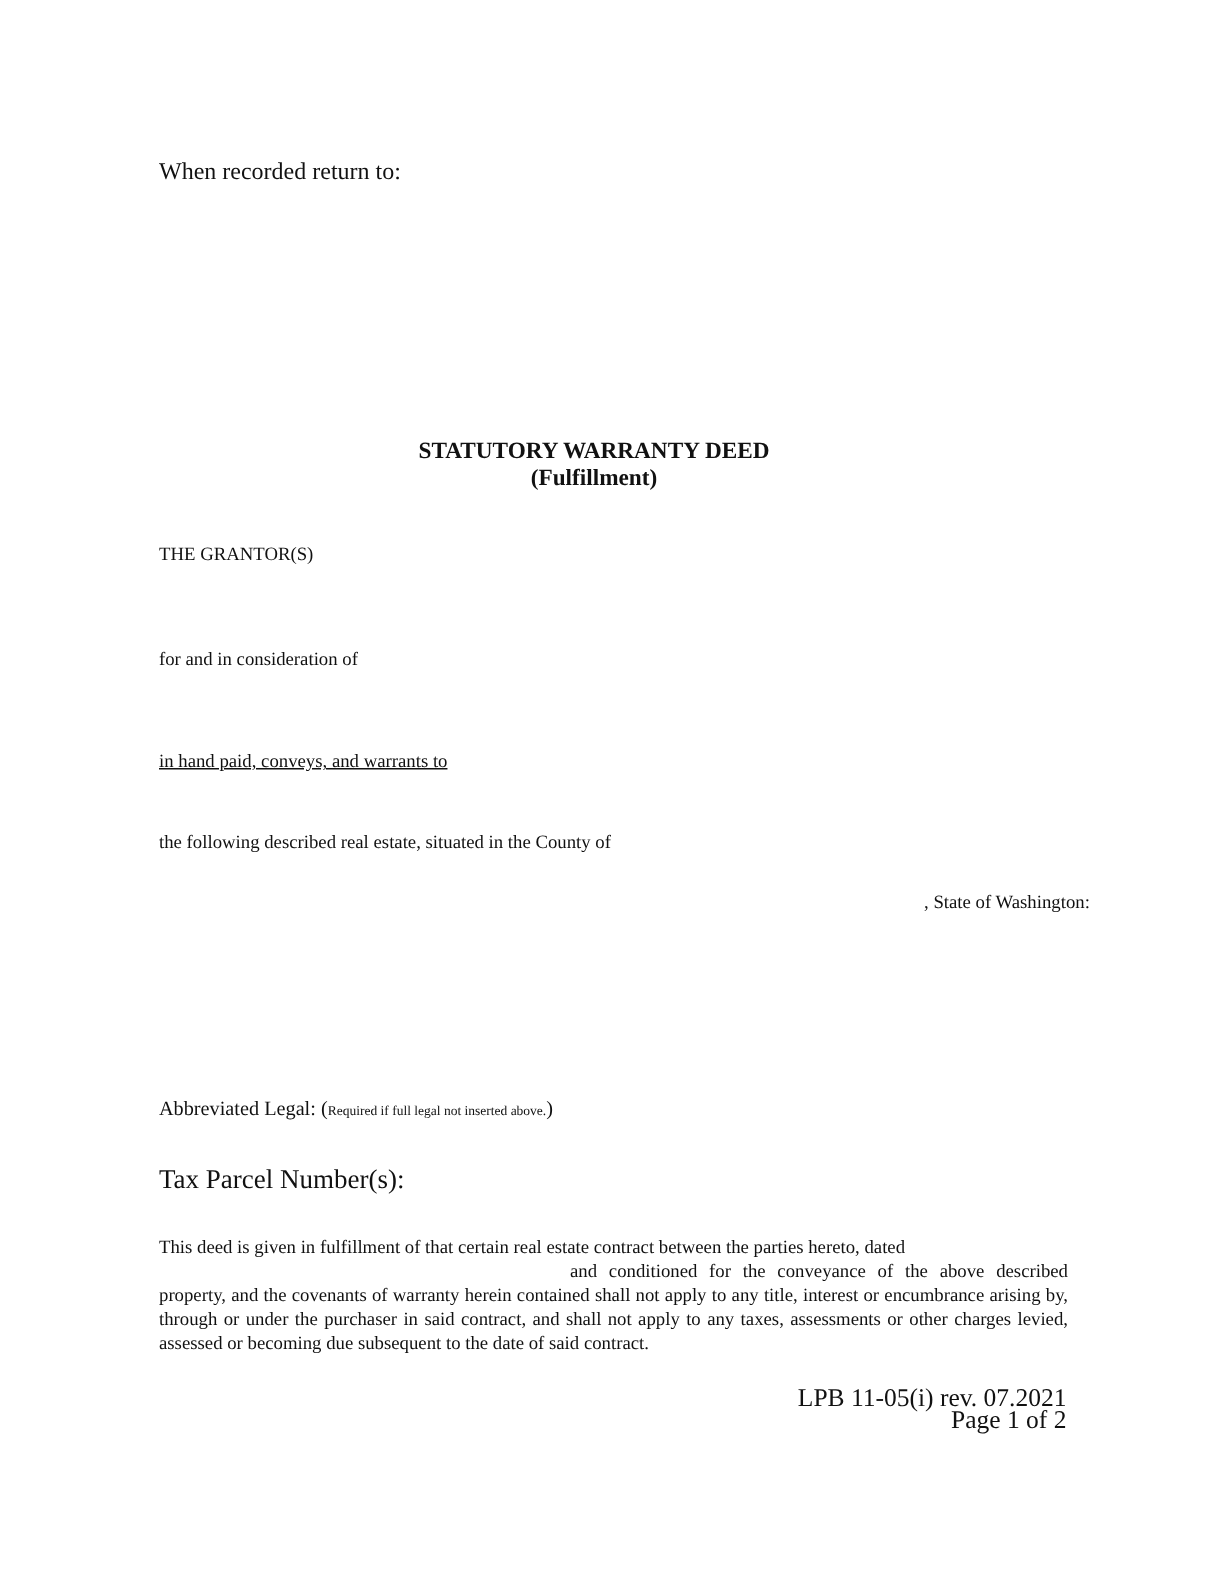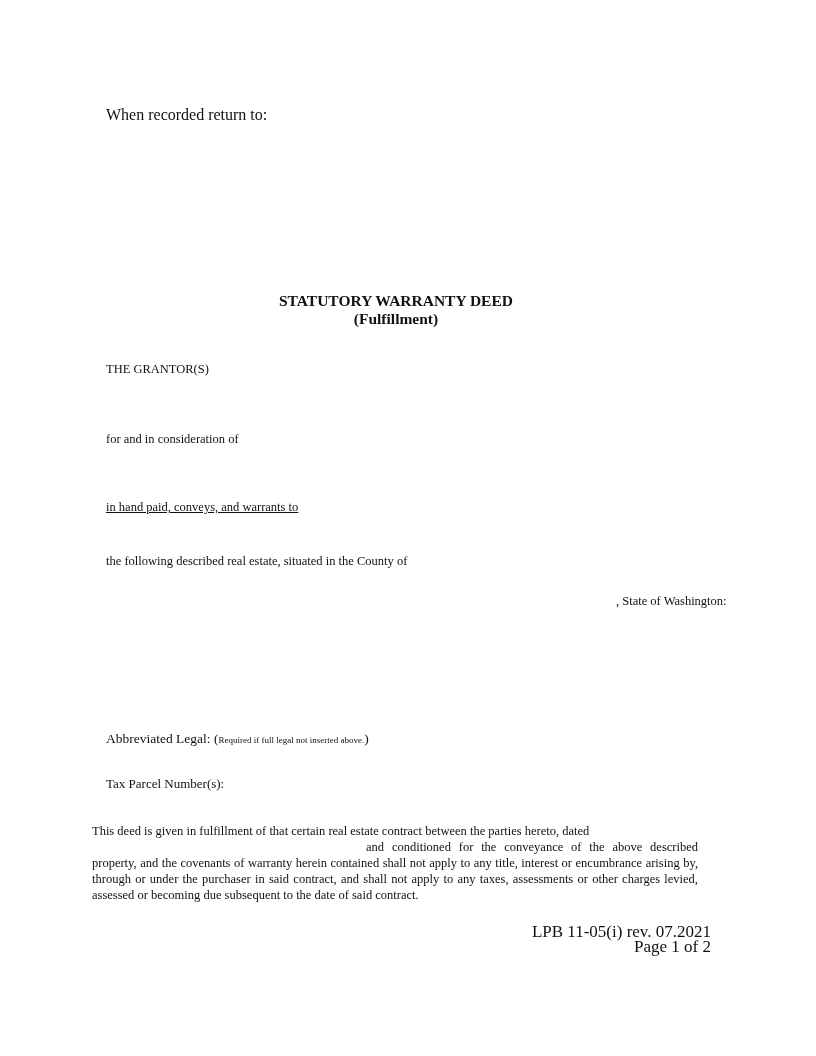--- a/index.html
+++ b/index.html
@@ -13,23 +13,23 @@
     .title { font-size: 15.5px; line-height: 18px; }
     .subtitle { font-size: 15.5px; line-height: 18px; }
     .label { left: 106px; font-size: 12.5px; }
     .grantor { top: 362px; }
     .consideration { top: 432px; }
     .hand-paid { top: 500px; text-decoration: underline; }
     .county-line { left: 106px; top: 554px; width: 605px; font-size: 12.5px; }
     .county-line .state { position: absolute; left: 510px; top: 0; white-space: nowrap; margin-top: 40px; }
     .abbrev { left: 106px; top: 731px; font-size: 13.5px; }
     .abbrev .small { font-size: 9px; }
-    .tax { left: 106px; top: 776px; font-size: 13px; }
+    .tax { left: 106px; top: 776px; font-size: 18px; }
     .fulfillment {
-      left: 92px; top: 823px; width: 606px; font-size: 12.5px; line-height: 16px;
+      left: 106px; top: 823px; width: 606px; font-size: 12.5px; line-height: 16px;
       text-align: justify;
     }
     .fulfillment .first { display: block; text-align: left; }
     .fulfillment .indent { display: inline-block; width: 274px; }
     .form-id { right: 105px; top: 924px; text-align: right; font-size: 17px; line-height: 15px; }
   </style>
 </head>
 <body>
 
 <p class="abs return-to">When recorded return to:</p>

